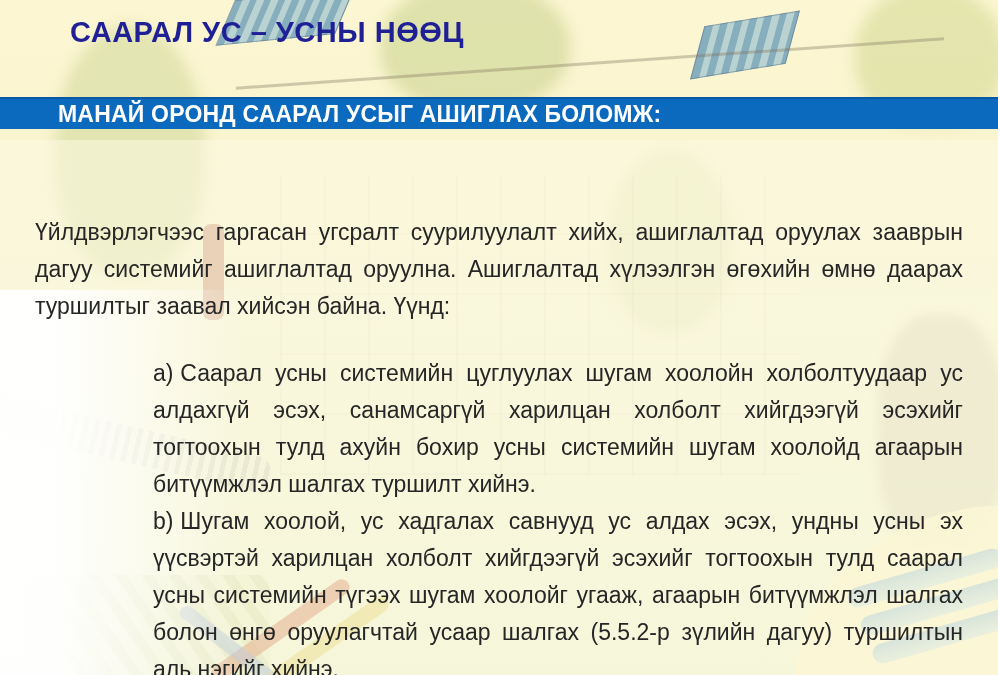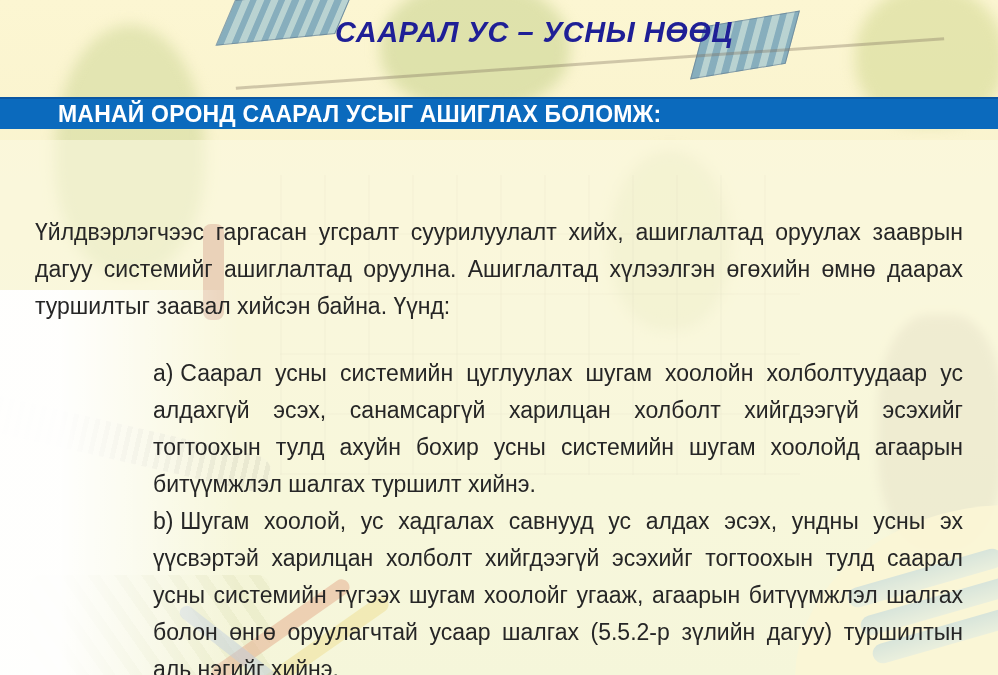--- a/index.html
+++ b/index.html
@@ -39,23 +39,22 @@
   .brpipe{width:160px;height:20px;border-radius:10px;background:linear-gradient(rgba(122,178,214,.60),rgba(170,210,232,.45));transform:rotate(-16deg);}
   .brpipe.q1{left:845px;top:568px;}
   .brpipe.q2{left:858px;top:596px;}
   .brpipe.q3{left:870px;top:624px;}
   .wash{left:0;top:140px;width:998px;height:535px;background:rgba(252,249,228,.55);}
   .leftwhite{left:0;top:290px;width:240px;height:385px;
     background:linear-gradient(90deg,rgba(255,255,255,.95) 25%,rgba(255,255,255,0) 100%);}
   
   .title{
     position:relative;z-index:2;margin:0;padding:16px 0 0 70px;
-    text-align:center;font-size:29px;font-weight:bold;letter-spacing:.5px;
+    text-align:left;font-size:29px;font-weight:bold;letter-spacing:.5px;
     color:#1f1f96;
-    font-style:italic;
   }
   .header-bar{
     position:absolute;z-index:2;left:0;top:97px;width:998px;height:32px;
     background:#0b6abd;border-top:2px solid #0a57a3;box-sizing:border-box;
     display:flex;align-items:center;padding-left:58px;
   }
   .header-bar span{color:#ffffff;font-size:23px;font-weight:bold;letter-spacing:.2px;}
   .content{
     position:relative;z-index:2;
     padding:28px 35px 0 35px;margin-top:137px;

